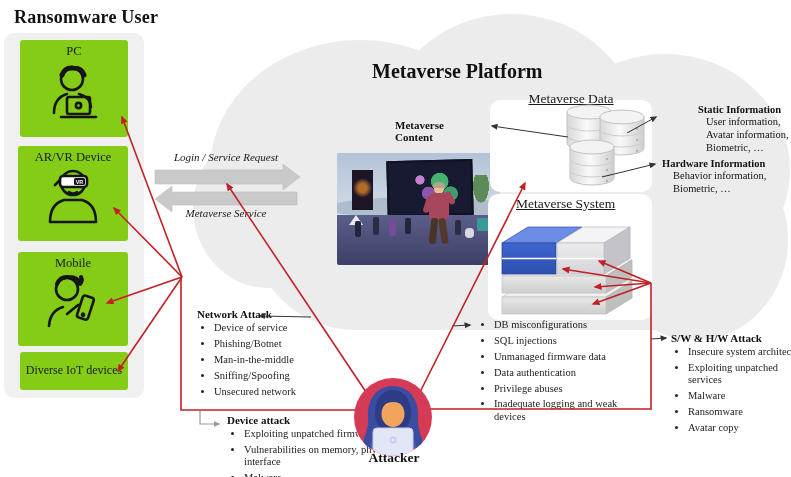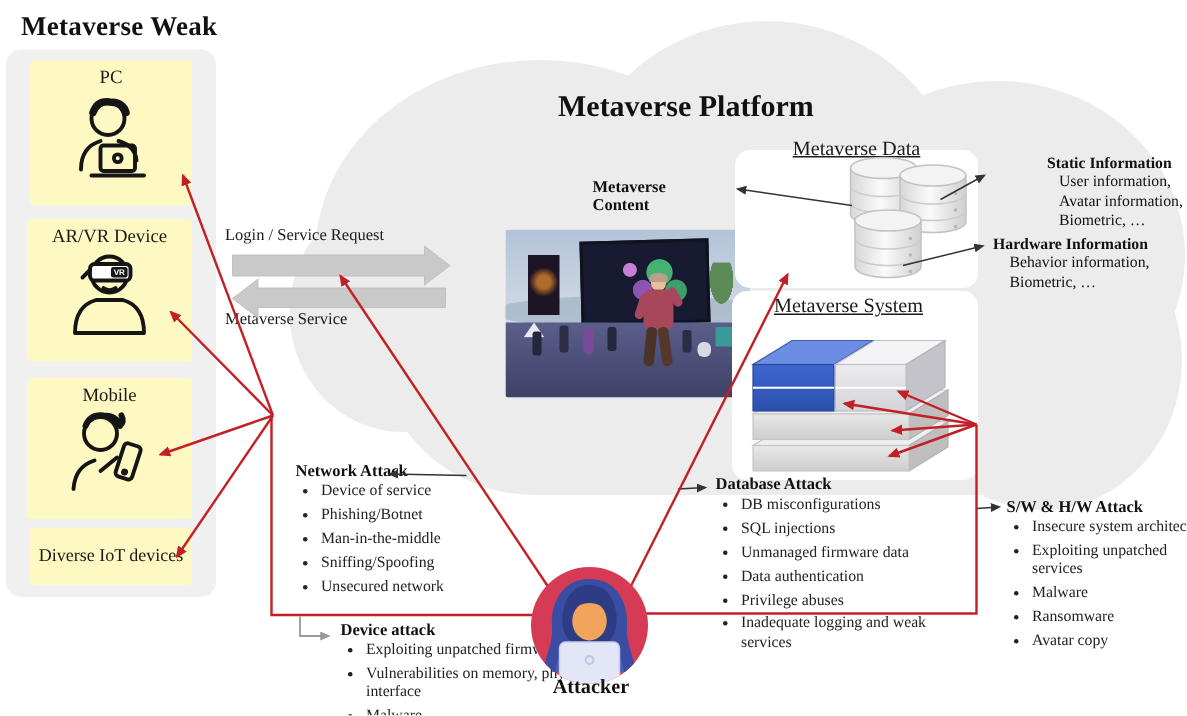--- a/index.html
+++ b/index.html
@@ -2,26 +2,26 @@
 <html style="--attack-red: #c22026; --arrow-gray: #c9c9c9; --cloud: #ececec; --app-blue: #3459c0; --attacker-red: #d63b55; --hood-blue: #3b4da3;"><head>
 <meta charset="utf-8">
 <style>
   html,body{margin:0;padding:0;background:#fff;}
   #fig{position:relative;width:791px;height:477px;background:#fff;overflow:hidden;
        font-family:"Liberation Serif","DejaVu Serif",serif;color:#111;}
   .abs{position:absolute;}
   .cloud{position:absolute;background:var(--cloud,#ececec);border-radius:50%;}
   .whitebox{position:absolute;background:#fff;border-radius:10px;}
   .panel{position:absolute;background:#f0f0f0;border-radius:10px;}
-  .card{position:absolute;background:#fef9c3;border-radius:3px;text-align:center;}
+  .card{position:absolute;background:#84cc16;border-radius:3px;text-align:center;}
   .card-label{font-size:12.5px;color:#1a1a1a;margin-top:4px;}
   h1.sec{margin:0;font-size:18px;font-weight:bold;letter-spacing:.2px;}
   .big-title{font-size:20px;font-weight:bold;}
   .mid-label{font-size:13.5px;color:#1a1a1a;text-decoration:underline;}
-  .flow-label{font-size:11px;color:#1a1a1a;}
+  .flow-label{font-size:11px;text-align:center;color:#1a1a1a;font-style:italic;}
   .atk-title{font-size:11px;font-weight:bold;color:#111;}
   ul.atk{margin:2px 0 0 0;padding:0 0 0 17px;font-size:10.5px;color:#222;}
   ul.atk li{margin:0 0 3.5px 0;line-height:1.18;}
   .info-title{font-size:10.5px;font-weight:bold;}
   .info-line{font-size:10.5px;line-height:1.24;}
   .cube-label{font-size:11px;font-weight:bold;line-height:13px;}
   .slab-label{font-size:11.5px;font-weight:bold;text-align:center;color:#1a1a1a;}
   .content-label{font-size:11px;font-weight:bold;}
   svg{display:block;}
   .overlay{position:absolute;left:0;top:0;pointer-events:none;}
@@ -35,21 +35,21 @@
 
 <div id="fig">
 
   <div class="cloud" style="left:193px;top:128px;width:150px;height:160px;"></div>
   <div class="cloud" style="left:210px;top:40px;width:300px;height:260px;"></div>
   <div class="cloud" style="left:380px;top:14px;width:262px;height:252px;"></div>
   <div class="cloud" style="left:540px;top:54px;width:250px;height:232px;"></div>
   <div class="cloud" style="left:250px;top:118px;width:522px;height:212px;border-radius:106px;"></div>
   <div class="cloud" style="left:602px;top:140px;width:186px;height:200px;"></div>
 
-  <h1 class="sec abs" style="left:14px;top:7px;">Metaverse Weak</h1>
+  <h1 class="sec abs" style="left:14px;top:7px;">Ransomware User</h1>
   <div class="panel" style="left:4px;top:33px;width:140px;height:365px;"></div>
 
   <div class="card" style="left:20px;top:40px;width:108px;height:97px;">
     <div class="card-label">PC</div>
     <svg width="64" height="66" viewBox="0 0 64 66" style="margin:2px auto 0;">
       <g fill="none" stroke="#151515" stroke-width="2.6" stroke-linecap="round" stroke-linejoin="round">
         <circle cx="30" cy="18" r="11"></circle>
         <path d="M20,14 Q23,6 31,7 Q40,7 42,14" stroke-width="5"></path>
         <path d="M12,52 Q12,37 25,33"></path>
         <path d="M49,46 Q48,36 37,33"></path>
@@ -243,28 +243,27 @@
     <ul class="atk" style="width:112px;">
       <li>Device of service</li>
       <li>Phishing/Botnet</li>
       <li>Man-in-the-middle</li>
       <li>Sniffing/Spoofing</li>
       <li>Unsecured network</li>
     </ul>
   </div>
 
   <div class="abs" style="left:477px;top:317px;">
-    <div class="atk-title">Database Attack</div>
     <ul class="atk" style="width:126px;">
       <li>DB misconfigurations</li>
       <li>SQL injections</li>
       <li>Unmanaged firmware data</li>
       <li>Data authentication</li>
       <li>Privilege abuses</li>
-      <li>Inadequate logging and weak services</li>
+      <li>Inadequate logging and weak devices</li>
     </ul>
   </div>
 
   <div class="abs" style="left:671px;top:332px;">
     <div class="atk-title">S/W &amp; H/W Attack</div>
     <ul class="atk" style="width:124px;">
       <li>Insecure system architecture</li>
       <li>Exploiting unpatched services</li>
       <li>Malware</li>
       <li>Ransomware</li>

